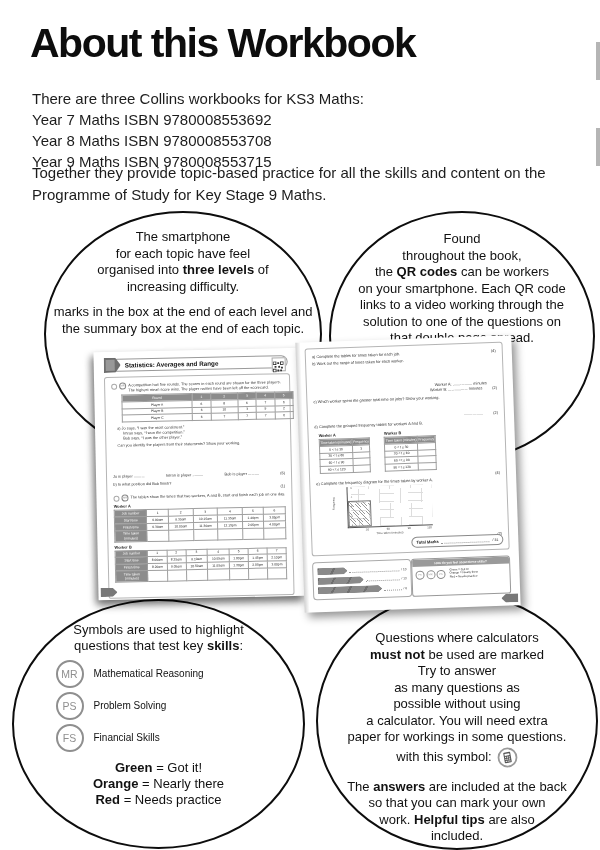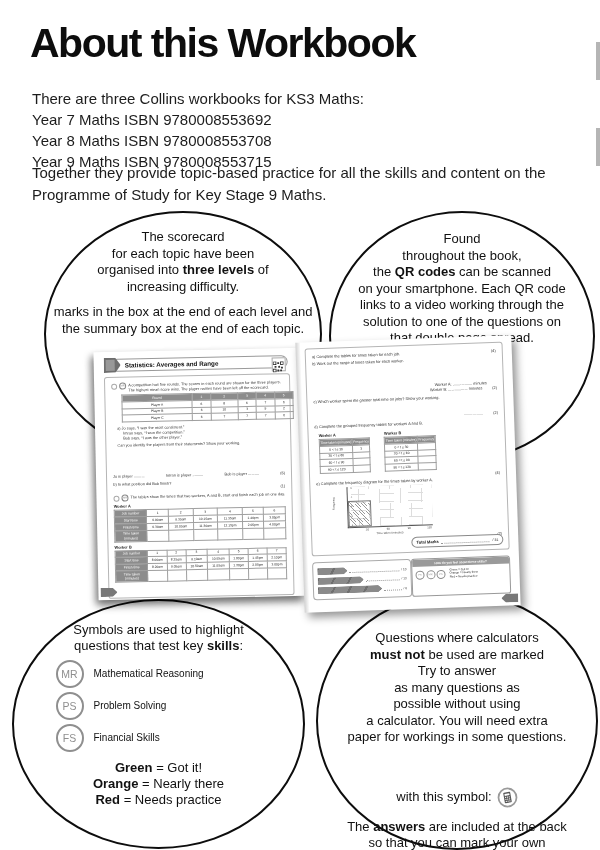--- a/index.html
+++ b/index.html
@@ -21,21 +21,21 @@
   #bubble-tr{left:329px;top:211px;width:266px;height:250px;padding-top:18px;}
   #bubble-bl{left:12px;top:599px;width:293px;height:250px;padding-top:21px;line-height:16px;}
   #bubble-br{left:316px;top:592px;width:282px;height:258px;padding-top:27px;}
   .pgap{margin-top:9px;}
   .skills-block{width:206px;margin:6px auto 4px auto;}
   .skill-row{display:flex;align-items:center;gap:10px;margin:4px 0;}
   .skill-badge{width:24px;height:24px;border:2px solid #8f8f8f;border-radius:50%;color:#8f8f8f;
                font-size:10.5px;display:flex;align-items:center;justify-content:center;flex:0 0 auto;}
   .skill-label{font-size:10px;}
   .legend{margin-top:8px;line-height:16px;}
-  .symbol-row{display:flex;align-items:center;justify-content:center;gap:5px;height:24px;margin-top:40px;}
+  .symbol-row{display:flex;align-items:center;justify-content:center;gap:5px;height:24px;}
   .no-calc{display:inline-flex;}
 
   
   #book{position:absolute;left:92px;top:336px;width:432px;height:282px;z-index:5;}
   .page{position:absolute;background:#fff;box-sizing:border-box;}
   #page-left{left:4px;top:14px;width:206px;height:248px;transform:rotate(-1.2deg);
              box-shadow:-3px 4px 7px rgba(0,0,0,.38),0 6px 8px rgba(0,0,0,.3);padding:4px 10px;}
   #page-right{left:208px;top:3px;width:216px;height:270px;transform:rotate(-2deg);
               box-shadow:4px 5px 8px rgba(0,0,0,.42);padding:6px 9px;}
   #page-right::before{content:"";position:absolute;left:0;top:0;bottom:0;width:5px;
@@ -125,36 +125,36 @@
     <div>Year 8 Maths ISBN 9780008553708</div>
     <div>Year 9 Maths ISBN 9780008553715</div>
   </div>
   <div class="para2">Together they provide topic-based practice for all the skills and content on the Programme of Study for Key Stage 9 Maths.</div>
 
   <div class="edge-mark" style="top:42px;height:38px;"></div>
   <div class="edge-mark" style="top:128px;height:38px;"></div>
 
   <div class="bubble" id="bubble-tl">
     <div class="rl">
-        <div><span>The scorecard</span></div>
-        <div><span>for each topic have been</span></div>
+        <div><span>The smartphone</span></div>
+        <div><span>for each topic have feel</span></div>
         <div><span>organised into </span><span class="b">three levels</span><span> of</span></div>
         <div><span>increasing difficulty.</span></div>
       </div>
     <div class="rl pgap">
         <div><span>marks in the box at the end of each level and</span></div>
         <div><span>the summary box at the end of each topic.</span></div>
       </div>
   </div>
 
   <div class="bubble" id="bubble-tr">
     <div class="rl">
         <div><span>Found</span></div>
         <div><span>throughout the book,</span></div>
-        <div><span>the </span><span class="b">QR codes</span><span> can be scanned</span></div>
+        <div><span>the </span><span class="b">QR codes</span><span> can be workers</span></div>
         <div><span>on your smartphone. Each QR code</span></div>
         <div><span>links to a video working through the</span></div>
         <div><span>solution to one of the questions on</span></div>
         <div><span>that double page spread.</span></div>
       </div>
   </div>
 
   <div class="bubble" id="bubble-bl">
     <div class="rl">
         <div><span>Symbols are used to highlight</span></div>

